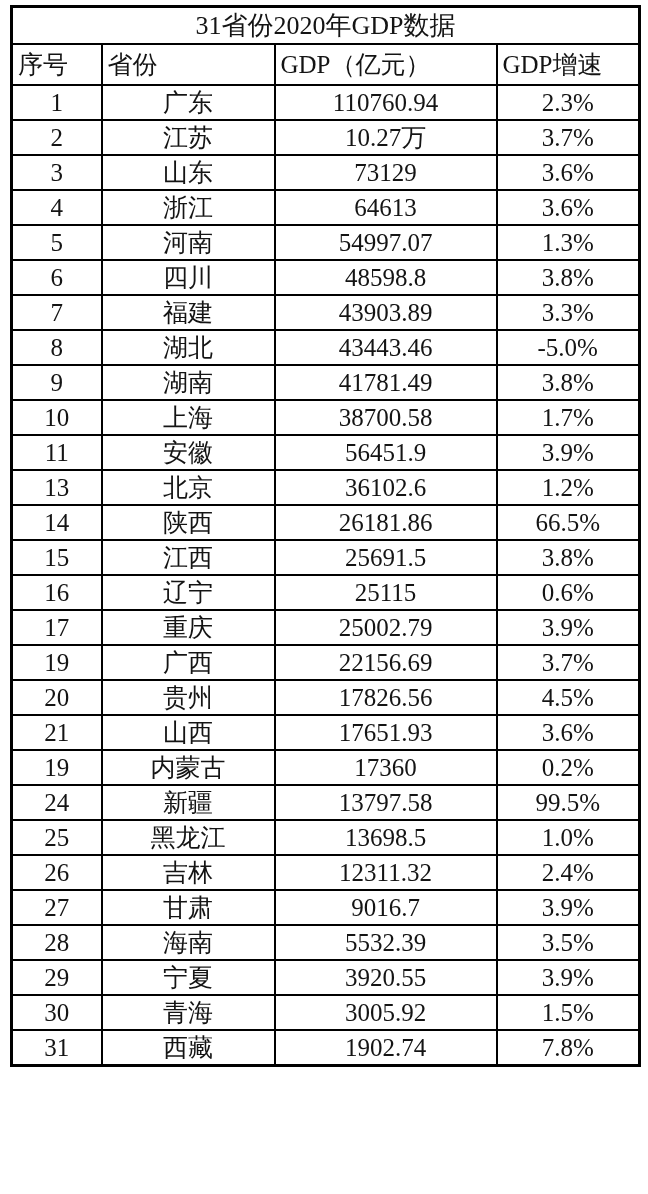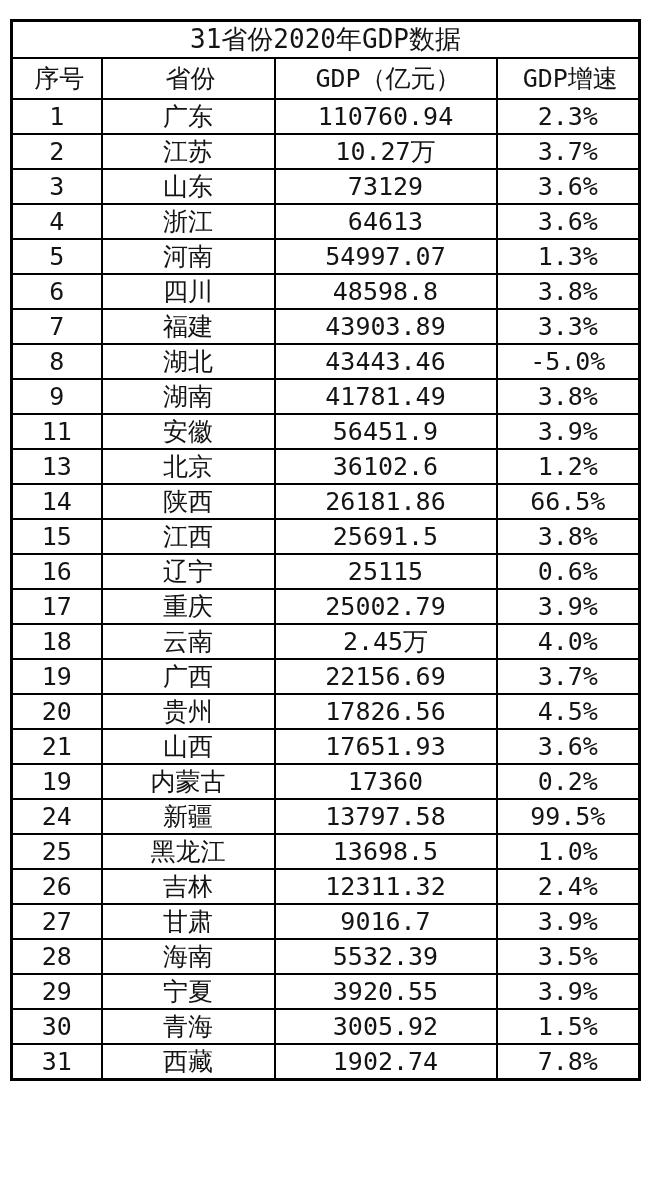--- a/index.html
+++ b/index.html
@@ -12,40 +12,41 @@
   .page {
     width: 648px;
     height: 1194px;
     background: #ffffff;
     position: relative;
   }
   table.gdp {
     border-collapse: collapse;
     table-layout: fixed;
     width: 628px;
-    margin: 19px 0 0 10px;
+    margin: 5px 0 0 10px;
     border: 3px solid #000000;
     background: #ffffff;
+    font-family: Liberation Serif, serif;
   }
   th, td {
     border: 2px solid #000000;
     overflow: hidden;
     white-space: nowrap;
     font-weight: normal;
     vertical-align: middle;
   }
   .title-cell {
     height: 31px;
     text-align: center;
     font-size: 26px;
     letter-spacing: 0;
   }
   .header-row th {
     height: 41px;
-    text-align: center;
+    text-align: left;
     padding-left: 5px;
     font-size: 25px;
   }
   tbody td {
     height: 33.7px;
     text-align: center;
     font-size: 25px;
   }
 </style>
 </head>
@@ -119,20 +120,26 @@
           <td>43443.46</td>
           <td>-5.0%</td>
         </tr>
         <tr>
           <td>9</td>
           <td>湖南</td>
           <td>41781.49</td>
           <td>3.8%</td>
         </tr>
         <tr>
+          <td>10</td>
+          <td>上海</td>
+          <td>38700.58</td>
+          <td>1.7%</td>
+        </tr>
+        <tr>
           <td>11</td>
           <td>安徽</td>
           <td>56451.9</td>
           <td>3.9%</td>
         </tr>
         <tr>
           <td>13</td>
           <td>北京</td>
           <td>36102.6</td>
           <td>1.2%</td>
@@ -153,26 +160,20 @@
           <td>16</td>
           <td>辽宁</td>
           <td>25115</td>
           <td>0.6%</td>
         </tr>
         <tr>
           <td>17</td>
           <td>重庆</td>
           <td>25002.79</td>
           <td>3.9%</td>
-        </tr>
-        <tr>
-          <td>18</td>
-          <td>云南</td>
-          <td>2.45万</td>
-          <td>4.0%</td>
         </tr>
         <tr>
           <td>19</td>
           <td>广西</td>
           <td>22156.69</td>
           <td>3.7%</td>
         </tr>
         <tr>
           <td>20</td>
           <td>贵州</td>

